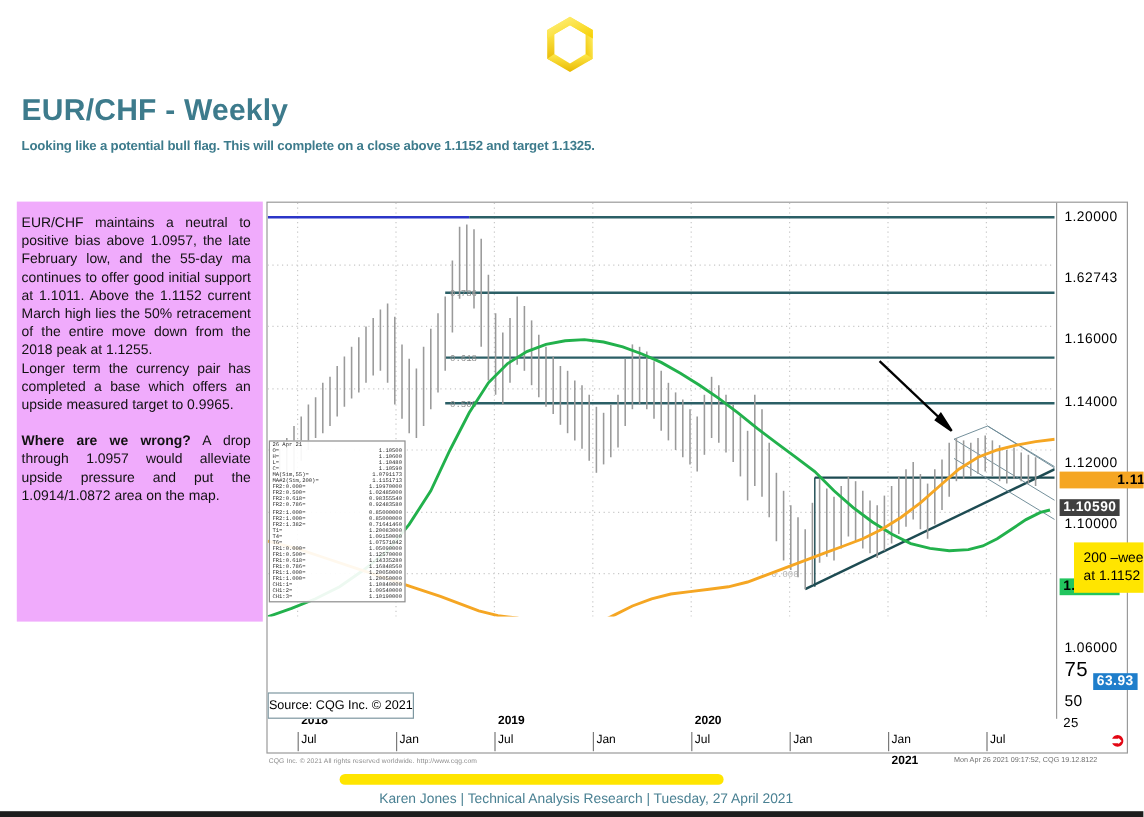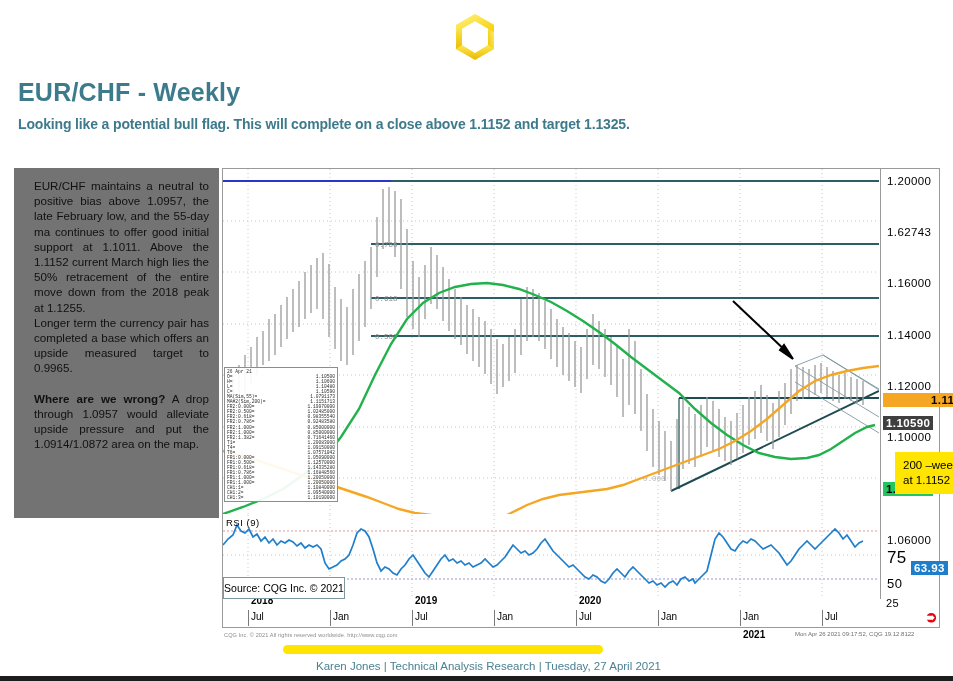--- a/index.html
+++ b/index.html
@@ -5,26 +5,26 @@
   html,body{margin:0;padding:0;background:#ffffff;}
   body{width:953px;height:681px;position:relative;overflow:hidden;
        font-family:"Liberation Sans",sans-serif;color:#000;}
 
   
   #logo{position:absolute;left:444px;top:12px;width:62px;height:52px;}
 
   
   #title{position:absolute;left:18px;top:78px;font-size:25px;font-weight:bold;
          color:#3d7b8c;letter-spacing:.2px;}
-  #subtitle{position:absolute;left:18px;top:116px;font-size:14px;font-weight:bold;
+  #subtitle{position:absolute;left:18px;top:116px;font-size:11px;font-weight:bold;
             color:#3d7b8c;letter-spacing:-.15px;}
 
   
   #commentary{position:absolute;left:14px;top:168px;width:205px;height:350px;
-              background:#737373;box-sizing:border-box;padding:10px 10px 0 20px;}
+              background:#f0abfc;box-sizing:border-box;padding:10px 10px 0 4px;}
   #commentary p{margin:0;font-size:11.6px;line-height:15.2px;text-align:justify;
                 color:#111;}
   #commentary p.gap{margin-top:15px;}
   #commentary b{font-weight:bold;}
 
   
   #chart{position:absolute;left:222px;top:168px;width:718px;height:460px;
          border:1px solid #9a9a9a;box-sizing:border-box;background:#fff;}
   #plot{position:absolute;left:0;top:0;width:656px;height:345px;overflow:hidden;}
   #rsi{position:absolute;left:0;top:346px;width:656px;height:84px;overflow:hidden;}
@@ -389,58 +389,20 @@
           <span>1.10190000</span>
         </div>
     </div>
   </div>
 
   <div id="callout">
     <div>200 –week ma</div>
     <div>at 1.1152</div>
   </div>
 
-  <div id="rsi">
-    <div id="rsilabel">RSI (9)</div>
-    <svg width="656" height="84">
-      <g stroke="#c8c8c8" stroke-width="1" stroke-dasharray="1,3">
-        <line x1="0" y1="40" x2="656" y2="40"></line>
-        <line x1="25" y1="0" x2="25" y2="84"></line>
-          <line x1="107" y1="0" x2="107" y2="84"></line>
-        <line x1="189" y1="0" x2="189" y2="84"></line>
-          <line x1="271" y1="0" x2="271" y2="84"></line>
-        <line x1="353" y1="0" x2="353" y2="84"></line>
-          <line x1="435" y1="0" x2="435" y2="84"></line>
-        <line x1="517" y1="0" x2="517" y2="84"></line>
-          <line x1="599" y1="0" x2="599" y2="84"></line>
-      </g>
-      <line x1="0" y1="16" x2="656" y2="16" stroke="#e08a8a" stroke-width="0.9" stroke-dasharray="2,2"></line>
-      <line x1="0" y1="64" x2="656" y2="64" stroke="#8a8ae0" stroke-width="0.9" stroke-dasharray="2,2"></line>
-      <path d="M0,30 L5,24 L10,20 L14,10 L18,16 L22,18 L26,14 L30,22 L34,19 L38,26
-               L42,22 L46,28 L50,24 L54,30 L58,26 L62,28 L66,25 L70,27 L74,31
-               L78,28 L82,33 L86,30 L90,32 L94,30 L98,34 L102,48 L106,54 L110,52
-               L114,50 L118,46 L122,44 L126,40 L130,30 L134,18 L138,14 L142,16
-               L146,22 L150,34 L154,48 L158,56 L162,52 L166,54 L170,58 L174,60
-               L178,54 L182,50 L186,44 L190,40 L194,46 L198,52 L202,58 L206,62
-               L210,56 L214,50 L218,44 L222,40 L226,46 L230,44 L234,48 L238,46
-               L242,50 L246,48 L250,52 L254,50 L258,48 L262,44 L266,48 L270,52
-               L274,50 L278,46 L282,42 L286,36 L290,30 L294,34 L298,38 L302,36
-               L306,40 L310,38 L314,34 L318,28 L322,24 L326,30 L330,36 L334,40
-               L338,44 L342,48 L346,52 L350,50 L354,54 L358,58 L362,62 L366,64
-               L370,60 L374,62 L378,66 L382,68 L386,64 L390,58 L394,54 L398,58
-               L402,62 L406,56 L410,52 L414,56 L418,60 L422,64 L426,68 L430,66
-               L434,70 L438,68 L442,72 L446,68 L450,66 L454,70 L458,64 L462,62
-               L466,66 L470,64 L472,68 L476,64 L480,60 L484,56 L488,40 L492,24
-               L496,18 L500,22 L504,28 L508,34 L512,36 L516,30 L520,26 L524,28
-               L528,24 L532,26 L536,30 L540,34 L544,32 L548,30 L552,34 L556,38
-               L560,44 L564,50 L568,46 L572,40 L576,34 L580,30 L584,26 L588,30
-               L592,34 L596,30 L600,26 L604,22 L608,18 L612,14 L616,18 L620,24
-               L624,20 L628,26 L632,32 L636,28 L640,26" fill="none" stroke="#1f7ecb" stroke-width="1.7"></path>
-    </svg>
-  </div>
 
   <div id="axisdates">
     <div class="tickbar" style="left:25px;"></div>
       <div class="tickbar" style="left:107px;"></div>
     <div class="tickbar" style="left:189px;"></div>
       <div class="tickbar" style="left:271px;"></div>
     <div class="tickbar" style="left:353px;"></div>
       <div class="tickbar" style="left:435px;"></div>
     <div class="tickbar" style="left:517px;"></div>
       <div class="tickbar" style="left:599px;"></div>

